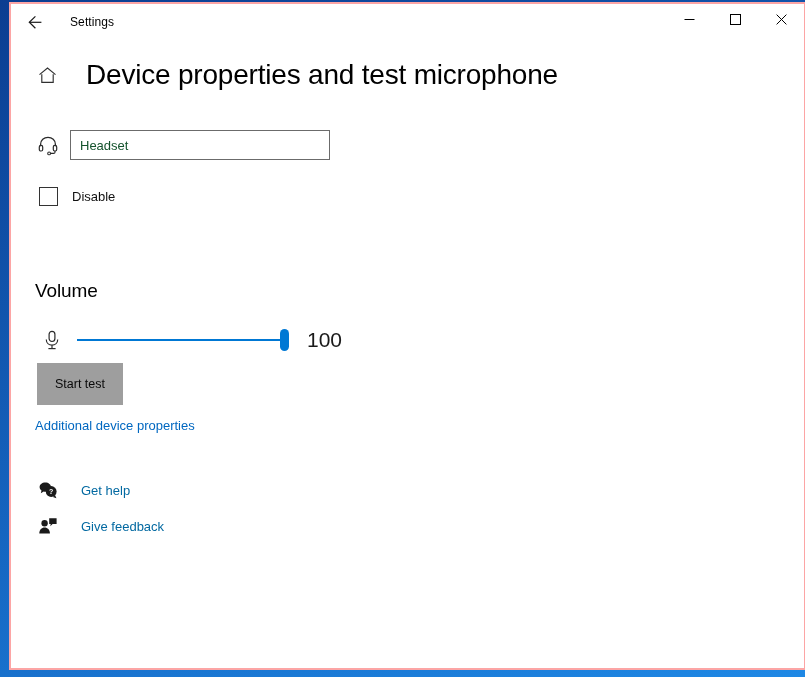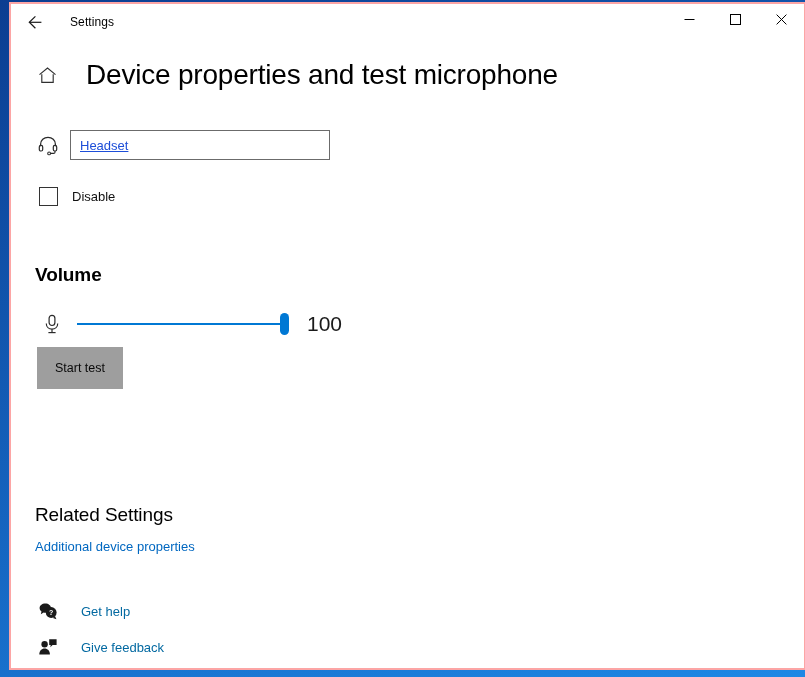--- a/index.html
+++ b/index.html
@@ -119,25 +119,24 @@
     flex: 0 0 auto;
   }
   .name-input {
     width: 260px;
     height: 30px;
     margin-left: 9px;
     border: 1px solid #6b6b6b;
     background: #ffffff;
     font-family: "Liberation Sans", sans-serif;
     font-size: 13px;
-    color: #1d4ed8;
+    color: #14532d;
     padding: 0 9px;
     box-sizing: border-box;
     outline: none;
-    text-decoration: underline;
   }
   .rename-btn {
     margin-left: 9px;
     width: 96px;
     height: 31px;
     background: #cccccc;
     border: none;
     font-family: "Liberation Sans", sans-serif;
     font-size: 13px;
     color: #000000;
@@ -162,23 +161,23 @@
   }
   .check-label {
     font-size: 13px;
     color: #111111;
     margin-left: 14px;
   }
 
   
   .section-title {
     font-size: 19px;
-    font-weight: 700;
+    font-weight: 400;
     color: #000000;
-    margin-top: 58px;
+    margin-top: 74px;
     letter-spacing: -0.1px;
   }
 
   .slider-row {
     display: flex;
     align-items: center;
     margin-top: 25px;
   }
   .mic-icon {
     width: 26px;
@@ -363,21 +362,20 @@
       <div class="slider">
         <div class="slider-track"></div>
         <div class="slider-thumb" id="vol-thumb" style="left: 203px;"></div>
       </div>
       <div class="slider-value">100</div>
     </div>
 
     <button class="test-btn">Start test</button>
 
     
-    <div class="related-title">Related Settings</div>
     <a class="link" href="#">Additional device properties</a>
 
     
     <div class="help-block">
 
       <div class="help-row">
         <div class="help-icon">
           <svg width="20" height="20" viewBox="0 0 20 20">
             <path d="M7.3 2.4 C4 2.4 1.6 4.5 1.6 7.1 C1.6 8.5 2.3 9.8 3.5 10.6 L2.8 13.2 L5.7 11.6
                      C6.2 11.7 6.8 11.8 7.3 11.8 C10.6 11.8 13 9.7 13 7.1 C13 4.5 10.6 2.4 7.3 2.4 Z" fill="#1a1a1a"></path>

